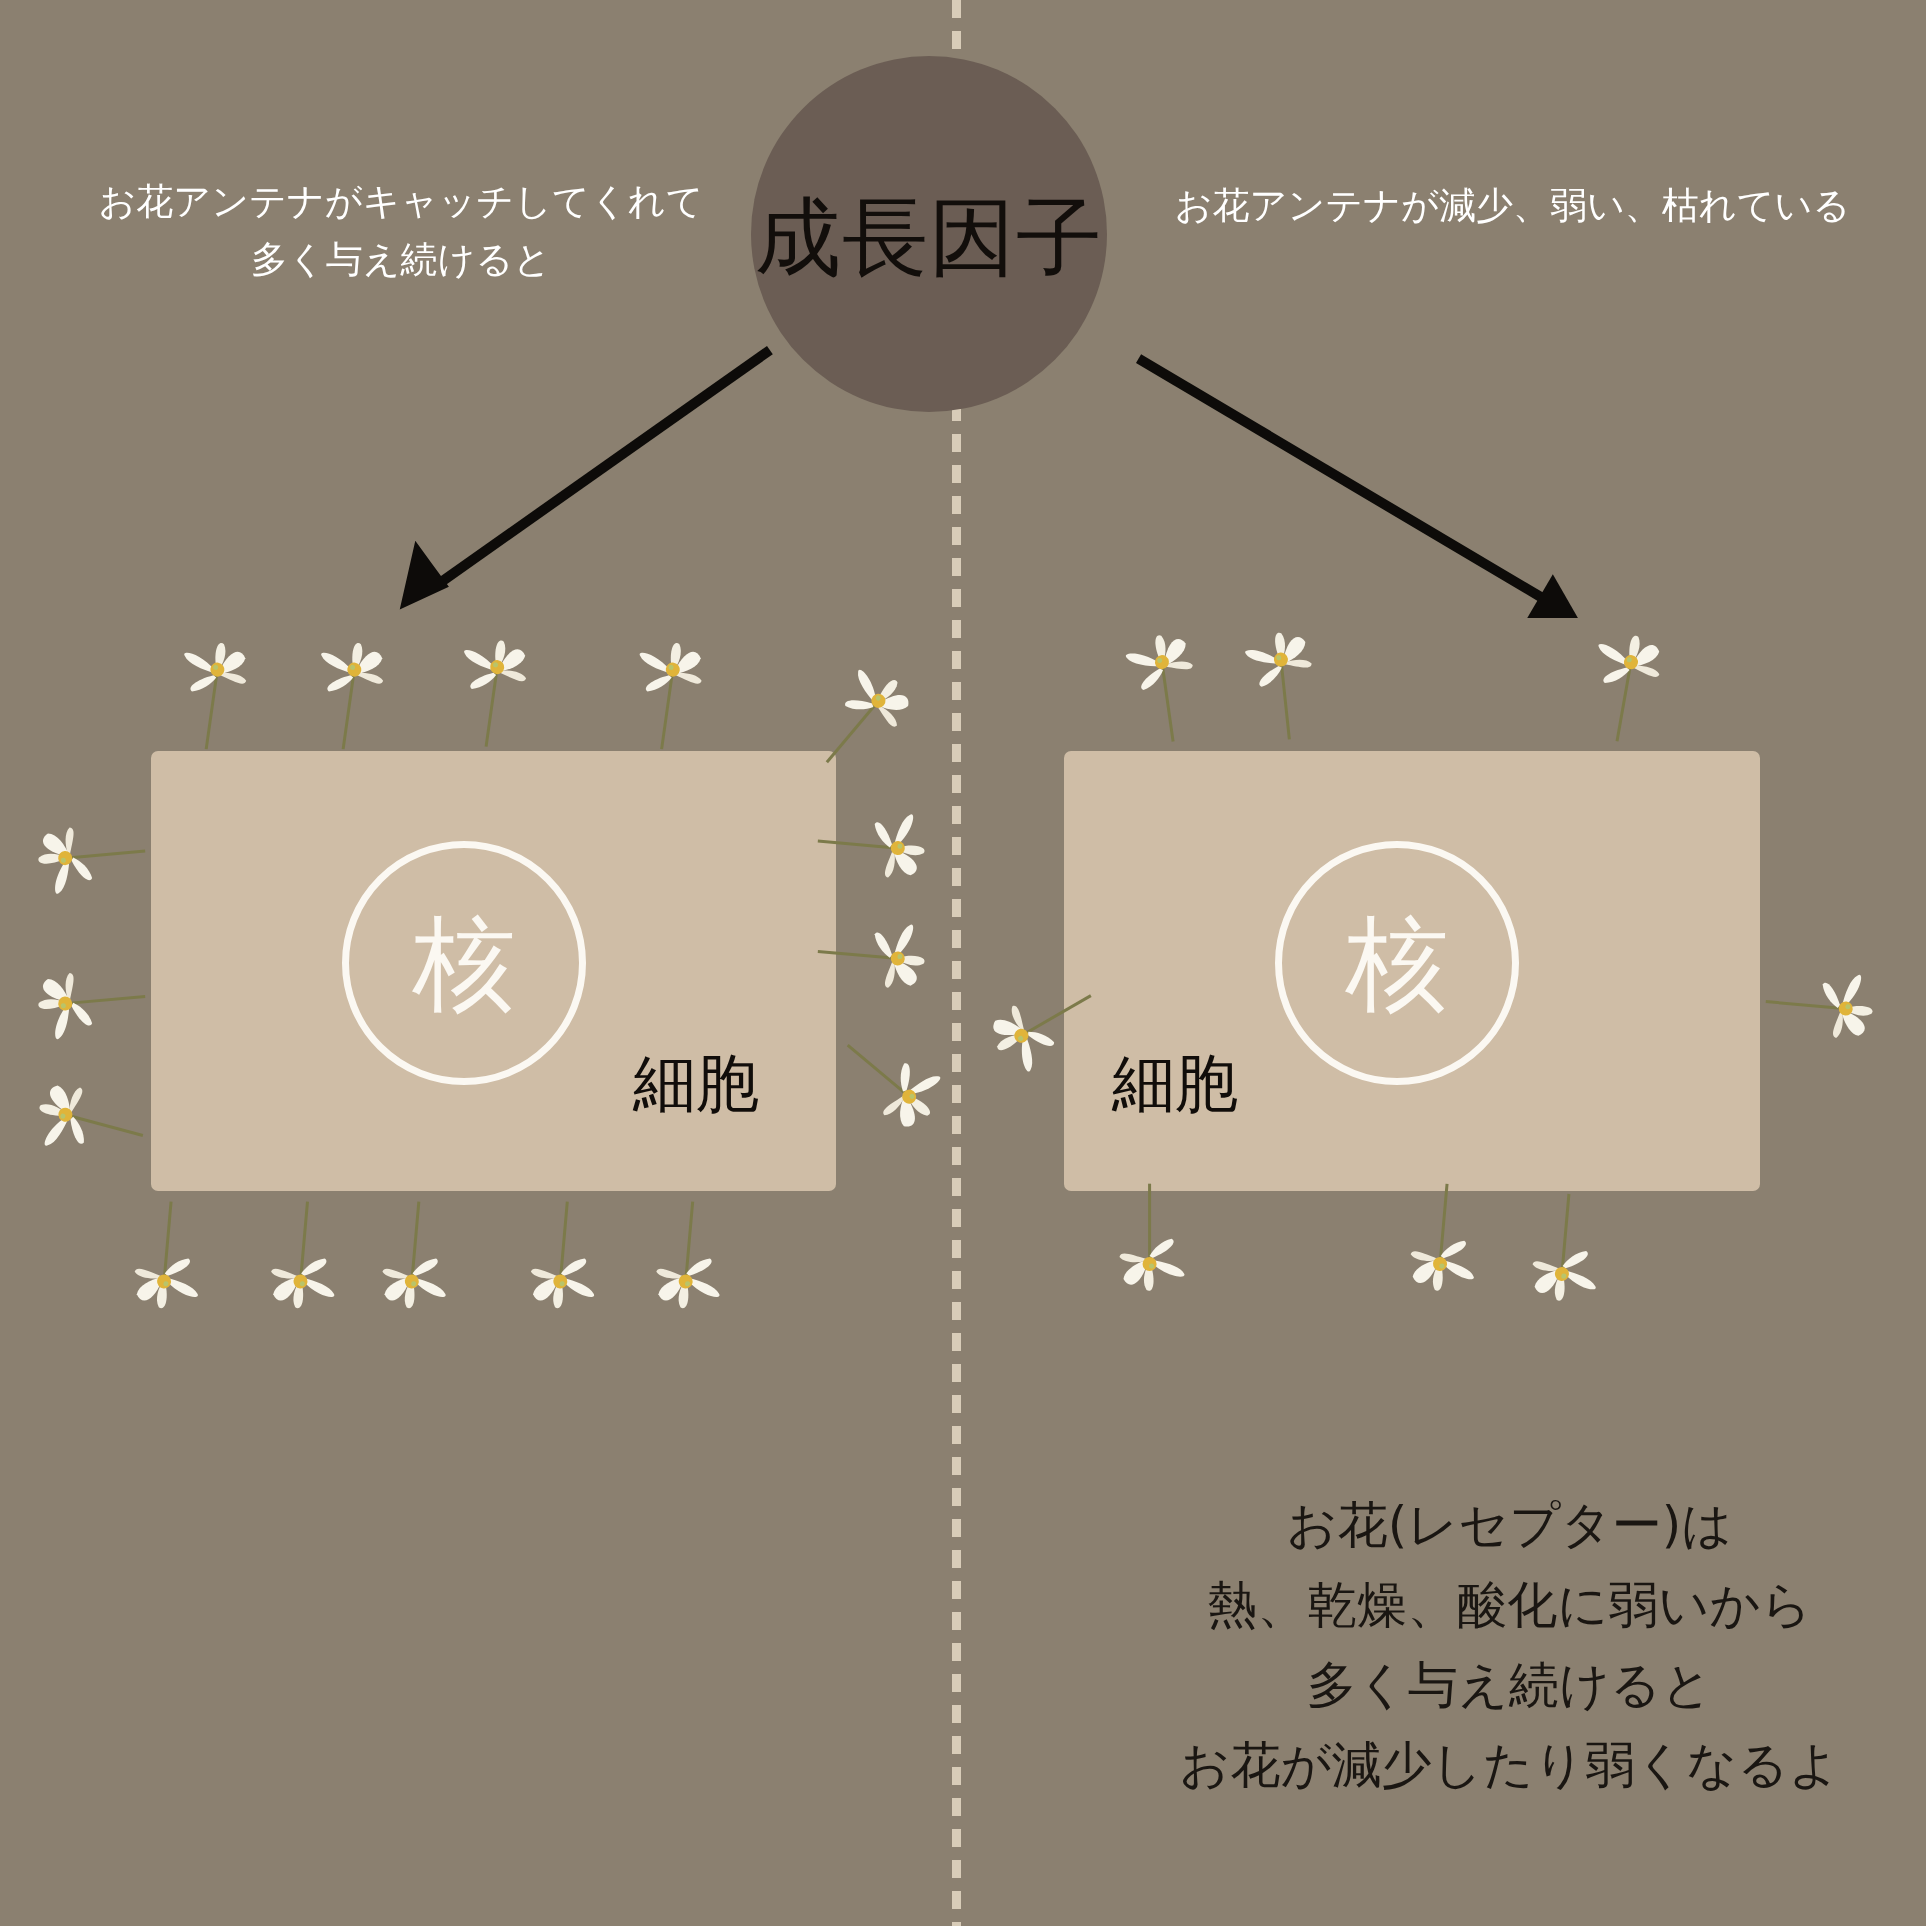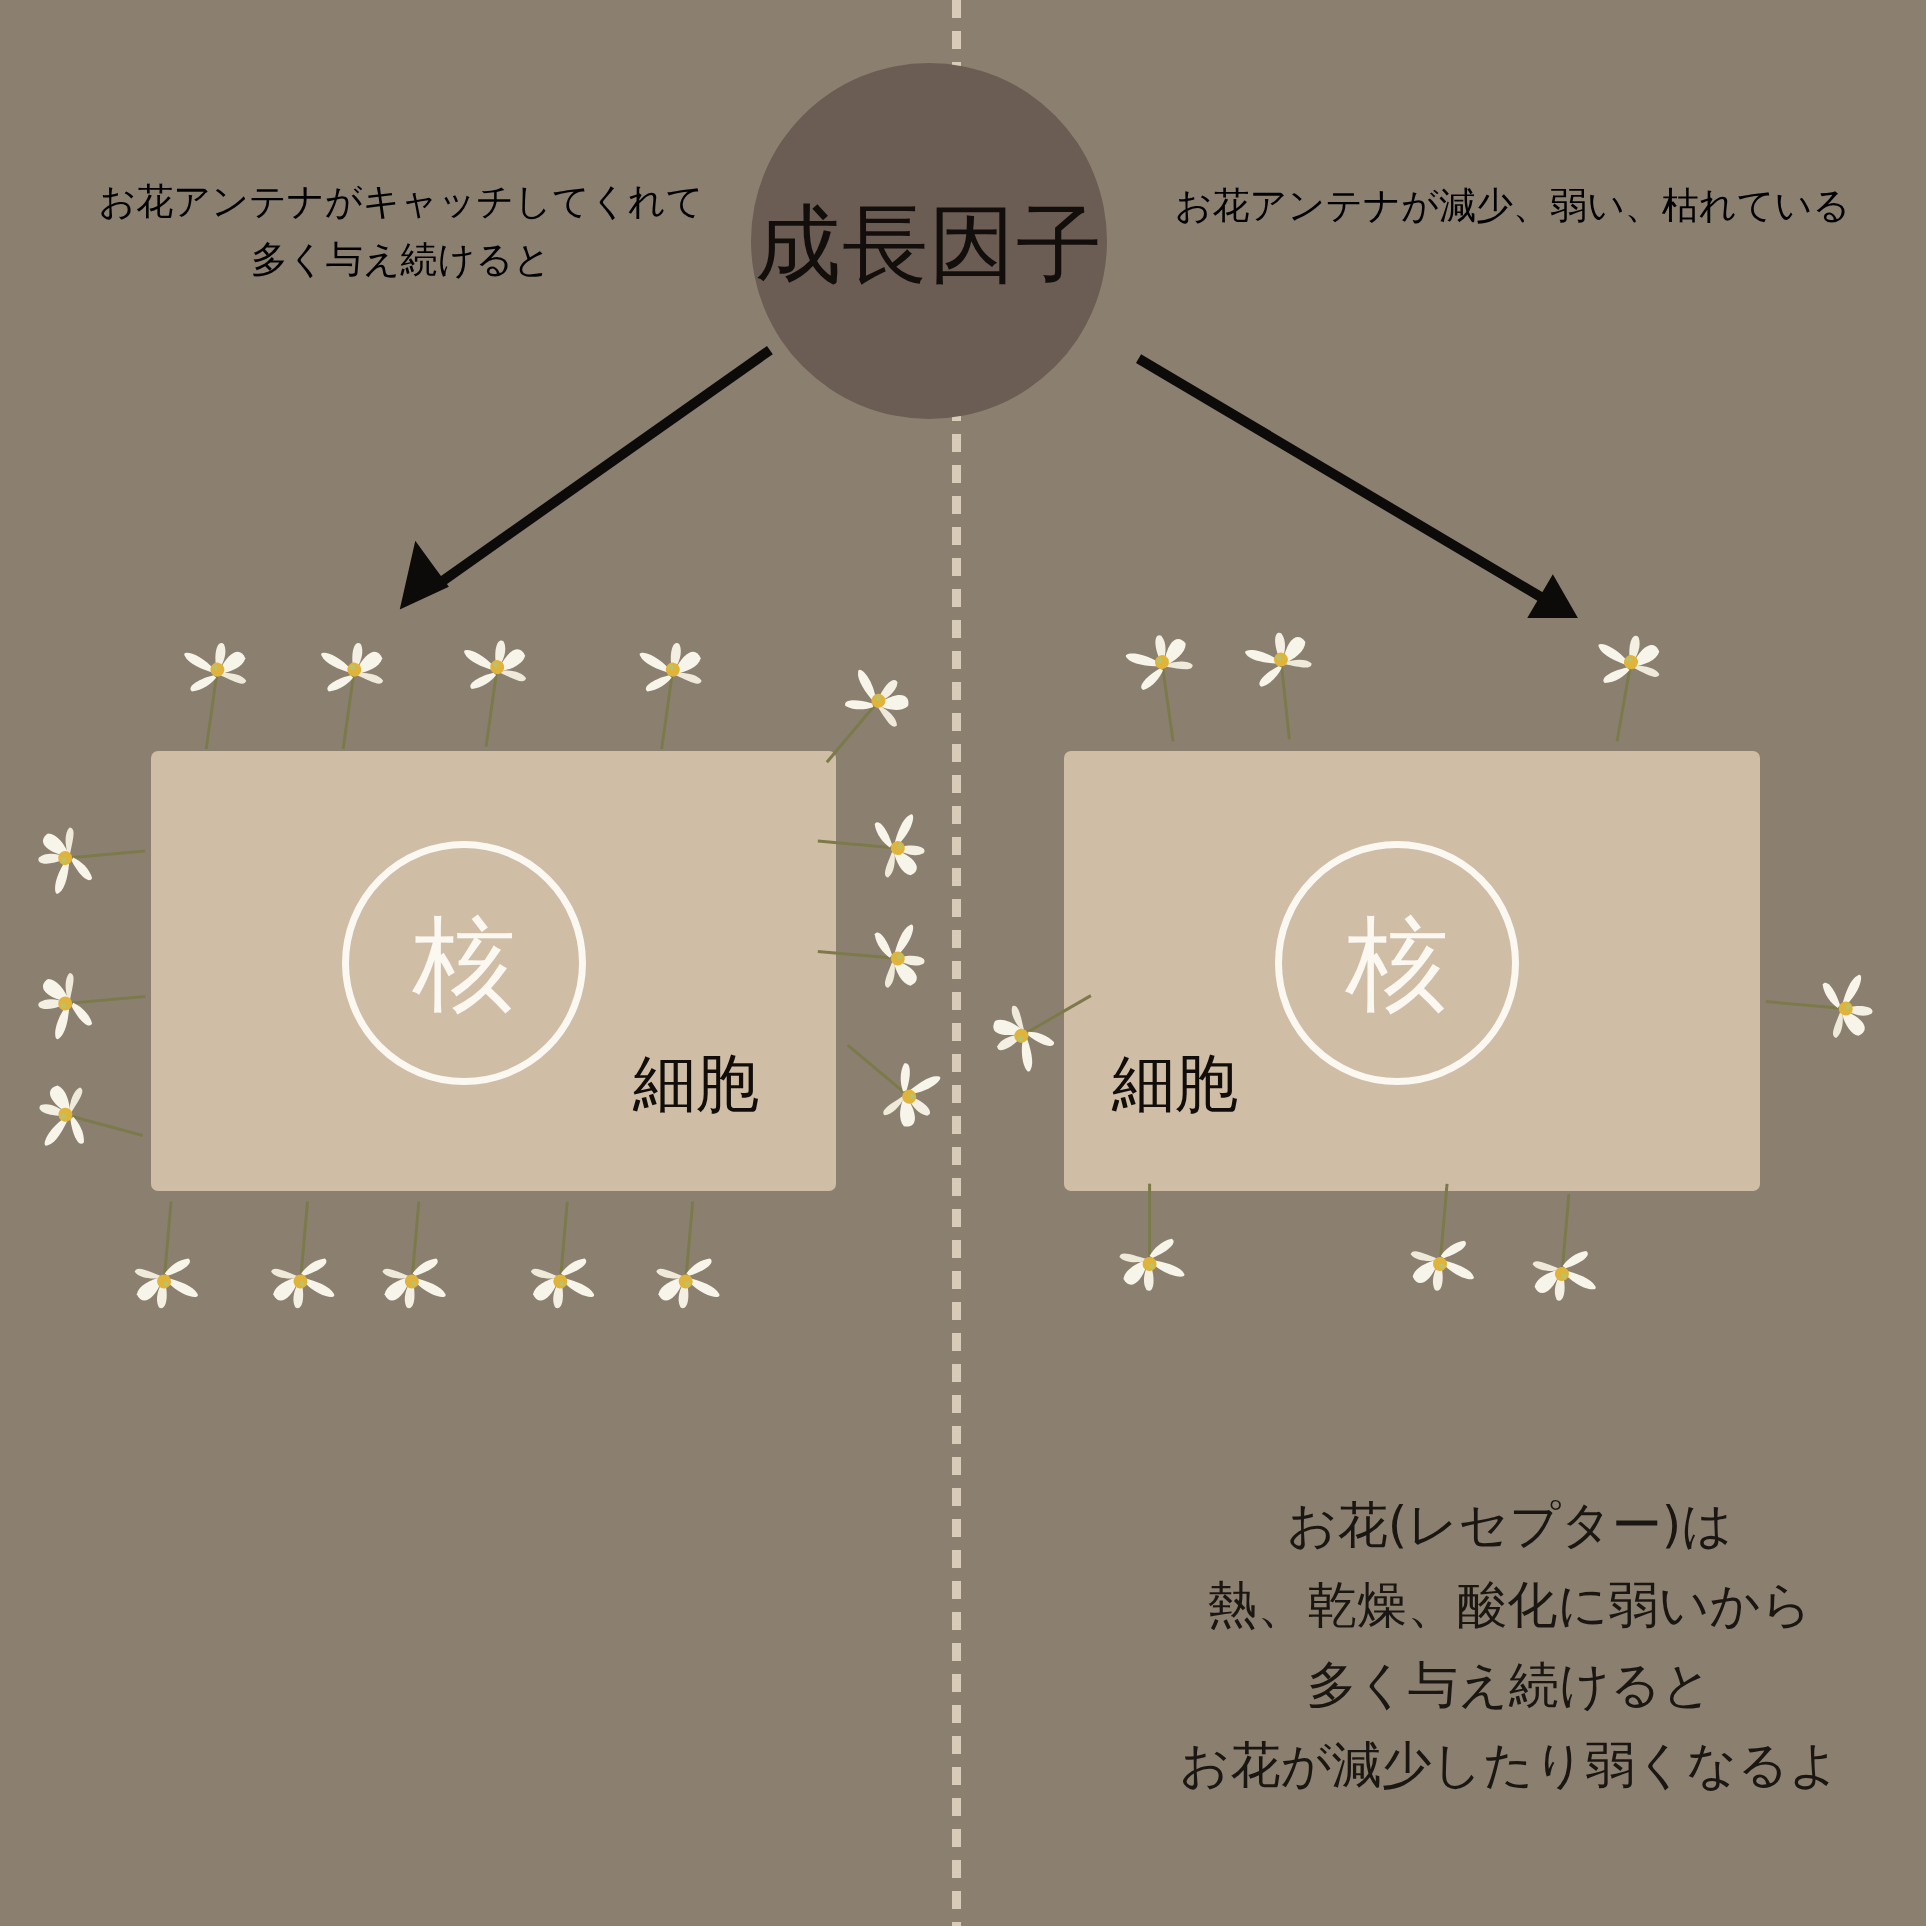--- a/index.html
+++ b/index.html
@@ -7,27 +7,27 @@
     width: 1926px; height: 1926px; position: relative; overflow: hidden;
     background: #8b8070;
     font-family: "DejaVu Serif", "Liberation Serif", serif;
     color: #1a1612;
   }
   .divider {
     position: absolute; left: 952px; top: 0; width: 9px; height: 1926px;
     background: repeating-linear-gradient(to bottom, #d8ccb8 0px, #d8ccb8 18px, transparent 18px, transparent 31px);
   }
   .gf-circle {
-    position: absolute; left: 751px; top: 63px; width: 356px; height: 356px;
+    position: absolute; left: 751px; top: 56px; width: 356px; height: 356px;
     border-radius: 50%; background: #6b5d54;
     display: flex; align-items: center; justify-content: center;
   }
   .gf-label { font-size: 86px; letter-spacing: 1px; color: #120e0b; line-height: 1; margin-top: 5px; }
   .caption {
-    position: absolute; text-align: center; font-size: 37px; line-height: 58px; color: #000000;
+    position: absolute; text-align: center; font-size: 37px; line-height: 58px; color: #ffffff;
     font-family: "DejaVu Sans", "Liberation Sans", sans-serif;
   }
   .caption div { white-space: nowrap; }
   .cell {
     position: absolute; background: #cfbda6; border-radius: 7px;
   }
   .nucleus {
     position: absolute; width: 244px; height: 244px; border-radius: 50%;
     border: 7px solid #fbf8f2; box-sizing: border-box;
     display: flex; align-items: center; justify-content: center;

